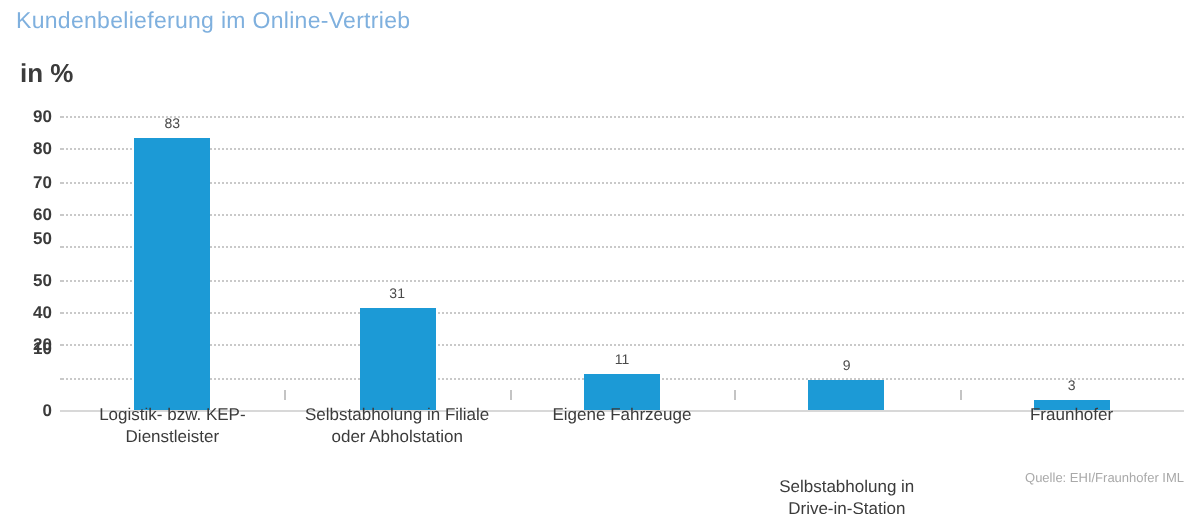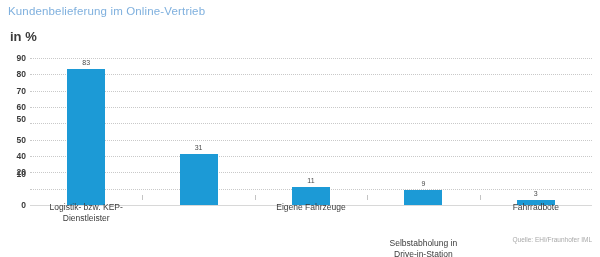--- a/index.html
+++ b/index.html
@@ -206,20 +206,21 @@
         </div>
       </div>
   </div>
 
   <div id="category-axis">
       <div class="cat-tick" style="left: 112.4px;"></div>
       <div class="cat-tick" style="left: 224.8px;"></div>
       <div class="cat-tick" style="left: 337.2px;"></div>
       <div class="cat-tick" style="left: 449.6px;"></div>
       <div class="cat-label" style="left: 0px; width: 112.4px;">Logistik- bzw. KEP-Dienstleister</div>
+      <div class="cat-label" style="left: 112.4px; width: 112.4px;">Selbstabholung in Filiale<br>oder Abholstation</div>
       <div class="cat-label" style="left: 224.8px; width: 112.4px; text-align: center;">Eigene Fahrzeuge</div>
       <div class="cat-label" style="left: 337.2px; width: 112.4px; margin-top: 36px;">Selbstabholung in<br>Drive-in-Station</div>
-      <div class="cat-label" style="left: 449.6px; width: 112.4px;">Fahrradbote</div>
+      <div class="cat-label" style="left: 449.6px; width: 112.4px;">Fraunhofer</div>
     </div>
 
   <div id="source-note">Quelle: EHI/Fraunhofer IML</div>
 
 </div>
 
 </body></html>

